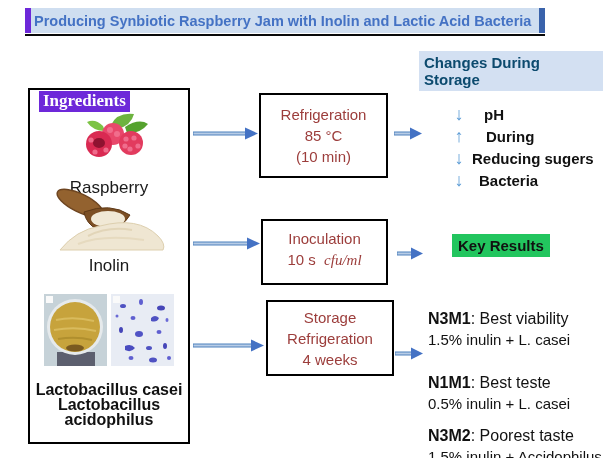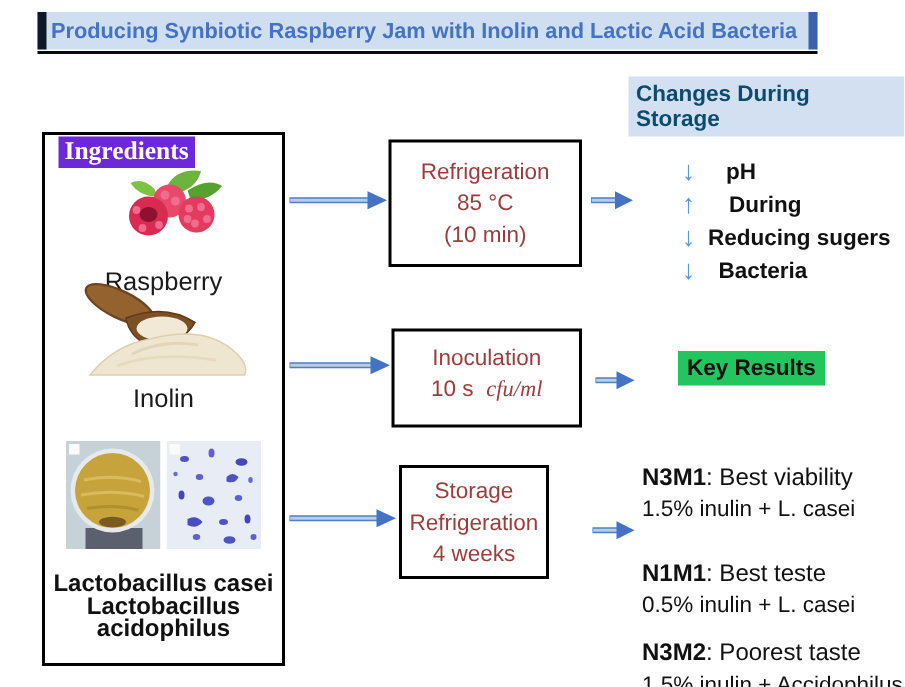--- a/index.html
+++ b/index.html
@@ -1,21 +1,21 @@
 <!DOCTYPE html>
 <html><head>
 <meta charset="utf-8">
 <style>
   html,body{margin:0;padding:0;background:#ffffff;}
   body{font-family:"Liberation Sans", sans-serif;}
   #stage{position:relative;width:603px;height:458px;background:#fff;overflow:hidden;}
 
   
   .title-bar{position:absolute;left:25px;top:8px;width:520px;height:25px;
-    background:#cfdef0;border-left:6px solid #0f172a;border-right:6px solid #3a63ab;
+    background:#cfdef0;border-left:6px solid #6d28d9;border-right:6px solid #3a63ab;
     box-sizing:border-box;display:flex;align-items:center;}
   .title-bar span{color:#4472c4;font-weight:bold;font-size:14.5px;letter-spacing:0;
     padding-left:3px;white-space:nowrap;}
   .title-underline{position:absolute;left:25px;top:34px;width:520px;height:2px;background:#0a0a0a;}
 
   
   .ing-box{position:absolute;left:28px;top:88px;width:158px;height:352px;
     border:2px solid #000;background:#fff;}
   .ing-header{position:absolute;left:9px;top:1px;background:#6d28d9;color:#fff;
     font-family:"Liberation Serif", serif;font-weight:bold;font-size:17px;
@@ -24,21 +24,21 @@
   .ing-label{position:absolute;width:100%;text-align:center;color:#1a1a1a;font-size:17px;}
   .lacto{position:absolute;width:100%;text-align:center;color:#111;font-size:16px;
     line-height:15px;white-space:pre-line;font-weight:600;}
 
   
   .pbox{position:absolute;border:2px solid #000;background:#fff;box-sizing:border-box;
     color:#9c3d3b;font-size:15px;line-height:21px;text-align:center;}
   .pbox .math{font-family:"Liberation Serif", serif;font-style:italic;}
   #pbox-pasteurization{left:259px;top:93px;width:129px;height:85px;padding-top:9px;}
   #pbox-inoculation{left:261px;top:219px;width:127px;height:66px;padding-top:7px;}
-  #pbox-storage{left:266px;top:310px;width:100px;height:76px;padding-top:5px;}
+  #pbox-storage{left:266px;top:300px;width:128px;height:76px;padding-top:5px;}
 
   
   .arr{position:absolute;}
 
   
   .chg-header{position:absolute;left:419px;top:51px;background:#d3e0f2;color:#0c4a6e;
     font-weight:bold;font-size:15px;padding:3px 5px;}
   .chg-list{position:absolute;left:448px;top:103px;}
   .chg-row{height:22px;display:flex;align-items:center;}
   .chg-glyph{display:inline-block;width:22px;text-align:center;color:#5b9bd5;

